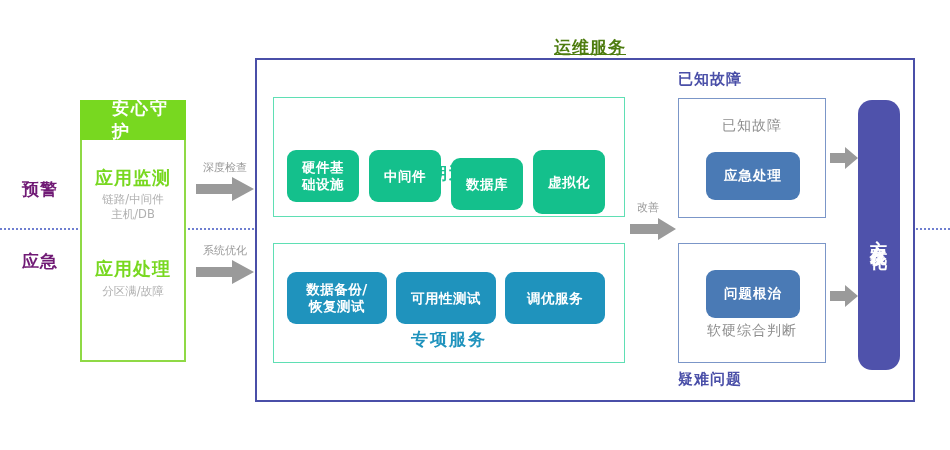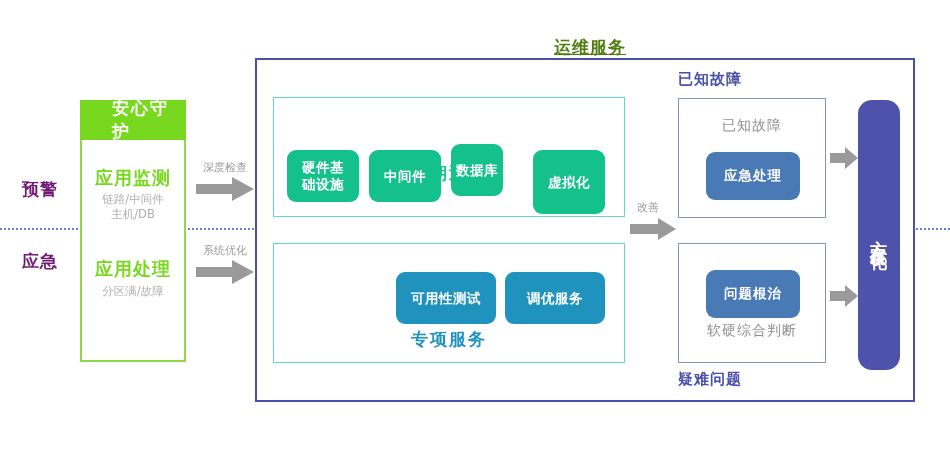--- a/index.html
+++ b/index.html
@@ -141,31 +141,35 @@
     <div class="abs teal-title" style="left:0;top:16px;">定期巡检</div>
   </div>
 
   <div class="abs chip chip-green" style="left:287px;top:150px;width:72px;height:52px;">
     <span style="white-space:pre-line;">硬件基
 础设施</span>
   </div>
   <div class="abs chip chip-green" style="left:369px;top:150px;width:72px;height:52px;">
     <span style="white-space:pre-line;">中间件</span>
   </div>
-  <div class="abs chip chip-green" style="left:451px;top:144px;width:52px;height:52px;">
+  <div class="abs chip chip-green" style="left:451px;top:158px;width:72px;height:52px;">
     <span style="white-space:pre-line;">数据库</span>
   </div>
   <div class="abs chip chip-green" style="left:533px;top:150px;width:72px;height:64px;">
     <span style="white-space:pre-line;">虚拟化</span>
   </div>
 
   <div class="abs teal-box" style="left:273px;top:243px;width:352px;height:120px;">
     <div class="abs teal-title-blue" style="left:0;top:84px;">专项服务</div>
   </div>
 
+  <div class="abs chip chip-blue" style="left:287px;top:272px;width:100px;height:52px;">
+    <span style="white-space:pre-line;">数据备份/
+恢复测试</span>
+  </div>
   <div class="abs chip chip-blue" style="left:396px;top:272px;width:100px;height:52px;">
     <span style="white-space:pre-line;">可用性测试</span>
   </div>
   <div class="abs chip chip-blue" style="left:505px;top:272px;width:100px;height:52px;">
     <span style="white-space:pre-line;">调优服务</span>
   </div>
 
   <div class="abs arrow-cap" style="left:628px;top:200px;width:40px;">改善</div>
   <div class="abs" style="left:630px;top:218px;width:46px;height:22px;">
     <svg class="arrow" width="46" height="22" viewBox="0 0 46 22">

